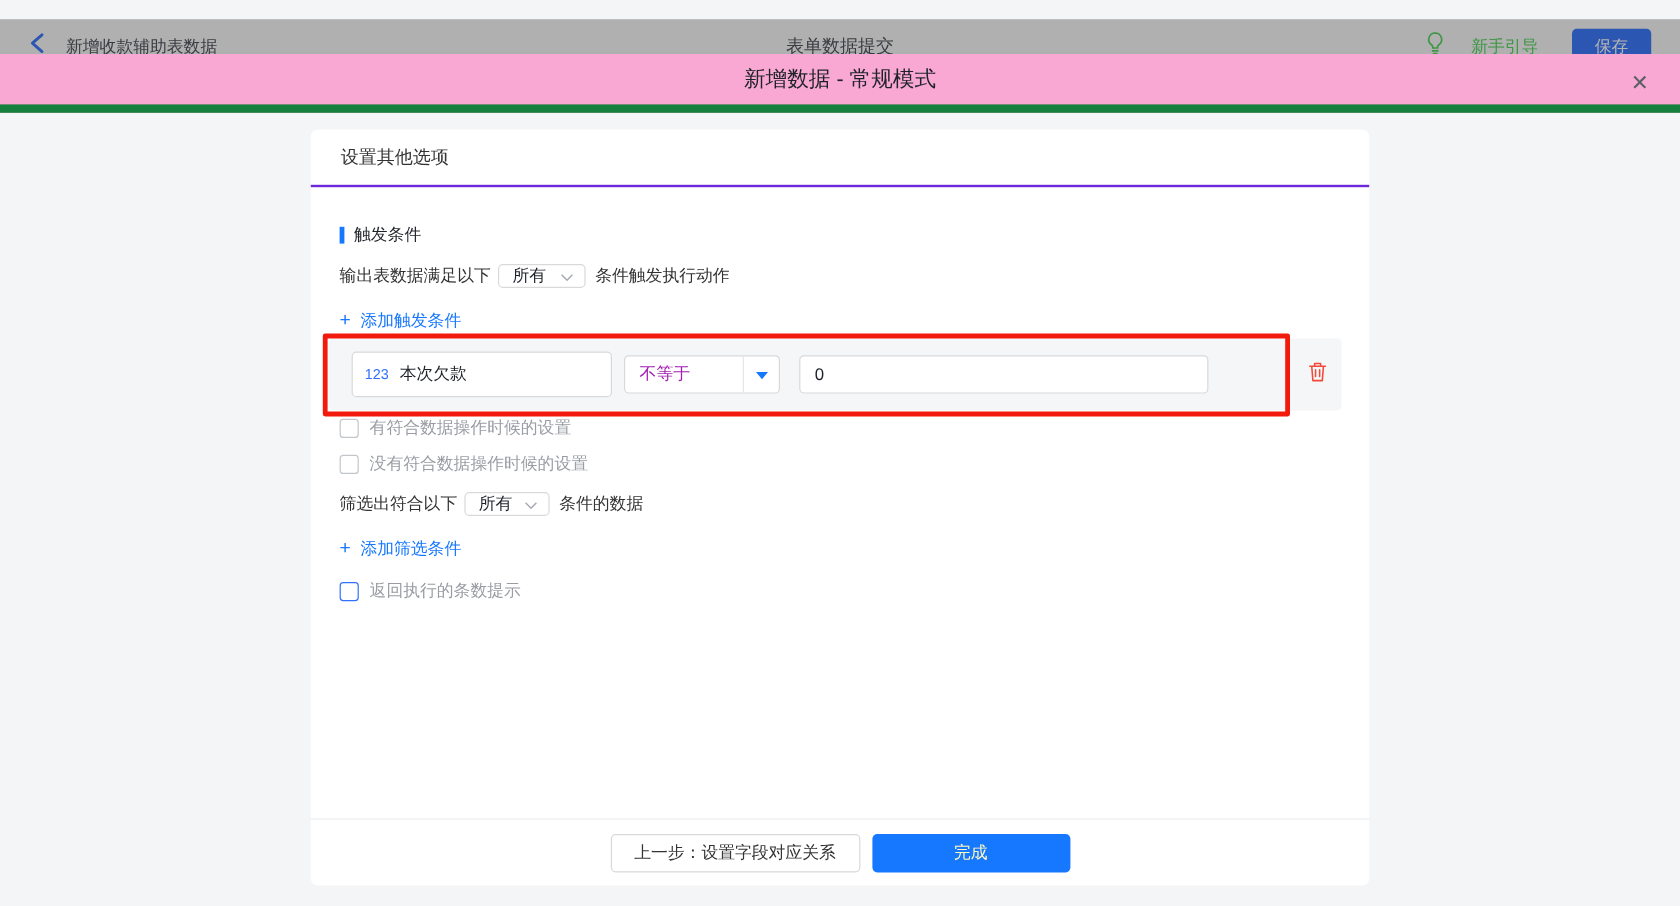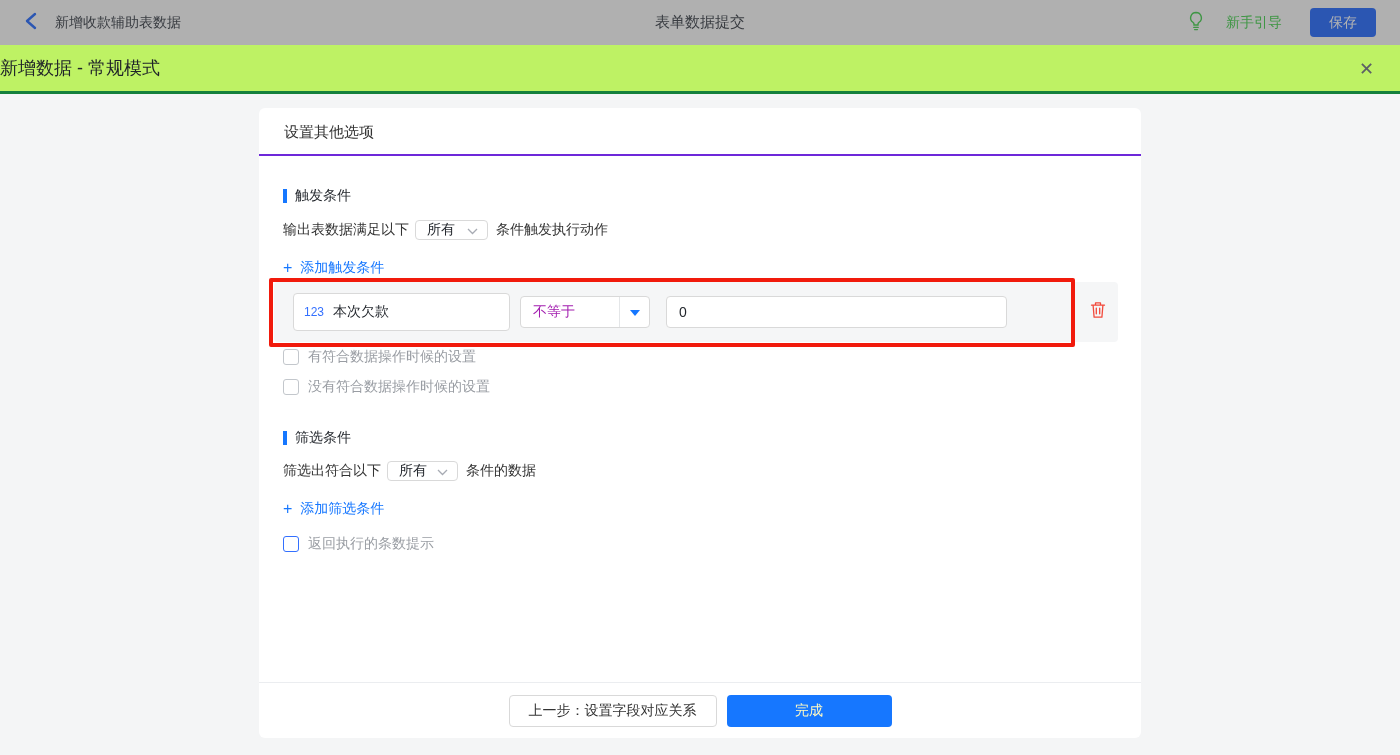--- a/index.html
+++ b/index.html
@@ -6,21 +6,21 @@
   html, body { width: 1400px; height: 755px; overflow: hidden; }
   body {
     font-family: "Liberation Sans", "DejaVu Sans", sans-serif;
     background: #f4f5f6;
     position: relative;
     color: #1f2329;
   }
 
   
   .topbar {
-    position: absolute; top: 0; left: 0; width: 1400px; height: 45px;
+    position: absolute; top: 16px; left: 0; width: 1400px; height: 45px;
     background: #fcfcfd;
     display: flex; align-items: center; justify-content: space-between;
     padding: 0 24px;
   }
   .topbar-dim {
     position: absolute; inset: 0; background: rgba(0,0,0,0.30);
     pointer-events: none; z-index: 5;
   }
   .topbar-left { display: flex; align-items: center; gap: 17px; }
   .back-btn { display: flex; align-items: center; cursor: pointer; }
@@ -37,22 +37,22 @@
     background: #3e7bff; color: #ffffff; font-size: 14px;
     border: none; border-radius: 4px; cursor: pointer;
   }
 
   
   .modal {
     position: absolute; top: 45px; left: 0; width: 1400px; height: 710px;
     background: #f4f5f6; z-index: 10;
   }
   .modal-header {
-    height: 49px; background: #bef264; border-bottom: 3px solid #15803d;
-    position: relative; display: flex; align-items: center; justify-content: flex-start;
+    height: 49px; background: #f9a8d4; border-bottom: 7px solid #15803d;
+    position: relative; display: flex; align-items: center; justify-content: center;
   }
   .modal-title { font-size: 18px; font-weight: 500; color: #1f2329; }
   .modal-close {
     position: absolute; right: 26px; top: 13px;
     font-size: 18px; color: #5c6066; cursor: pointer; line-height: 22px;
   }
 
   
   .card {
     width: 882px; height: 630px; margin: 14px auto 0;
@@ -243,24 +243,20 @@
 
         <div class="checkbox-row mt7">
           <span class="cbx"></span>
           <span class="lbl">有符合数据操作时候的设置</span>
         </div>
         <div class="checkbox-row mt14">
           <span class="cbx"></span>
           <span class="lbl">没有符合数据操作时候的设置</span>
         </div>
 
-        <div class="section-title mt35" style="margin-top:35px;">
-          <span class="section-marker"></span>
-          <span class="txt">筛选条件</span>
-        </div>
 
         <div class="match-row mt9" style="margin-top:9px;">
           <span class="pre">筛选出符合以下</span>
           <div class="mini-select" style="width:71px;">
             <span class="val">所有</span>
             <span>
               <svg width="11" height="7" viewBox="0 0 11 7">
                   <polyline points="1,1 5.5,5.5 10,1" fill="none" stroke="#a7abb3" stroke-width="1.3"></polyline>
                 </svg>
             </span>

